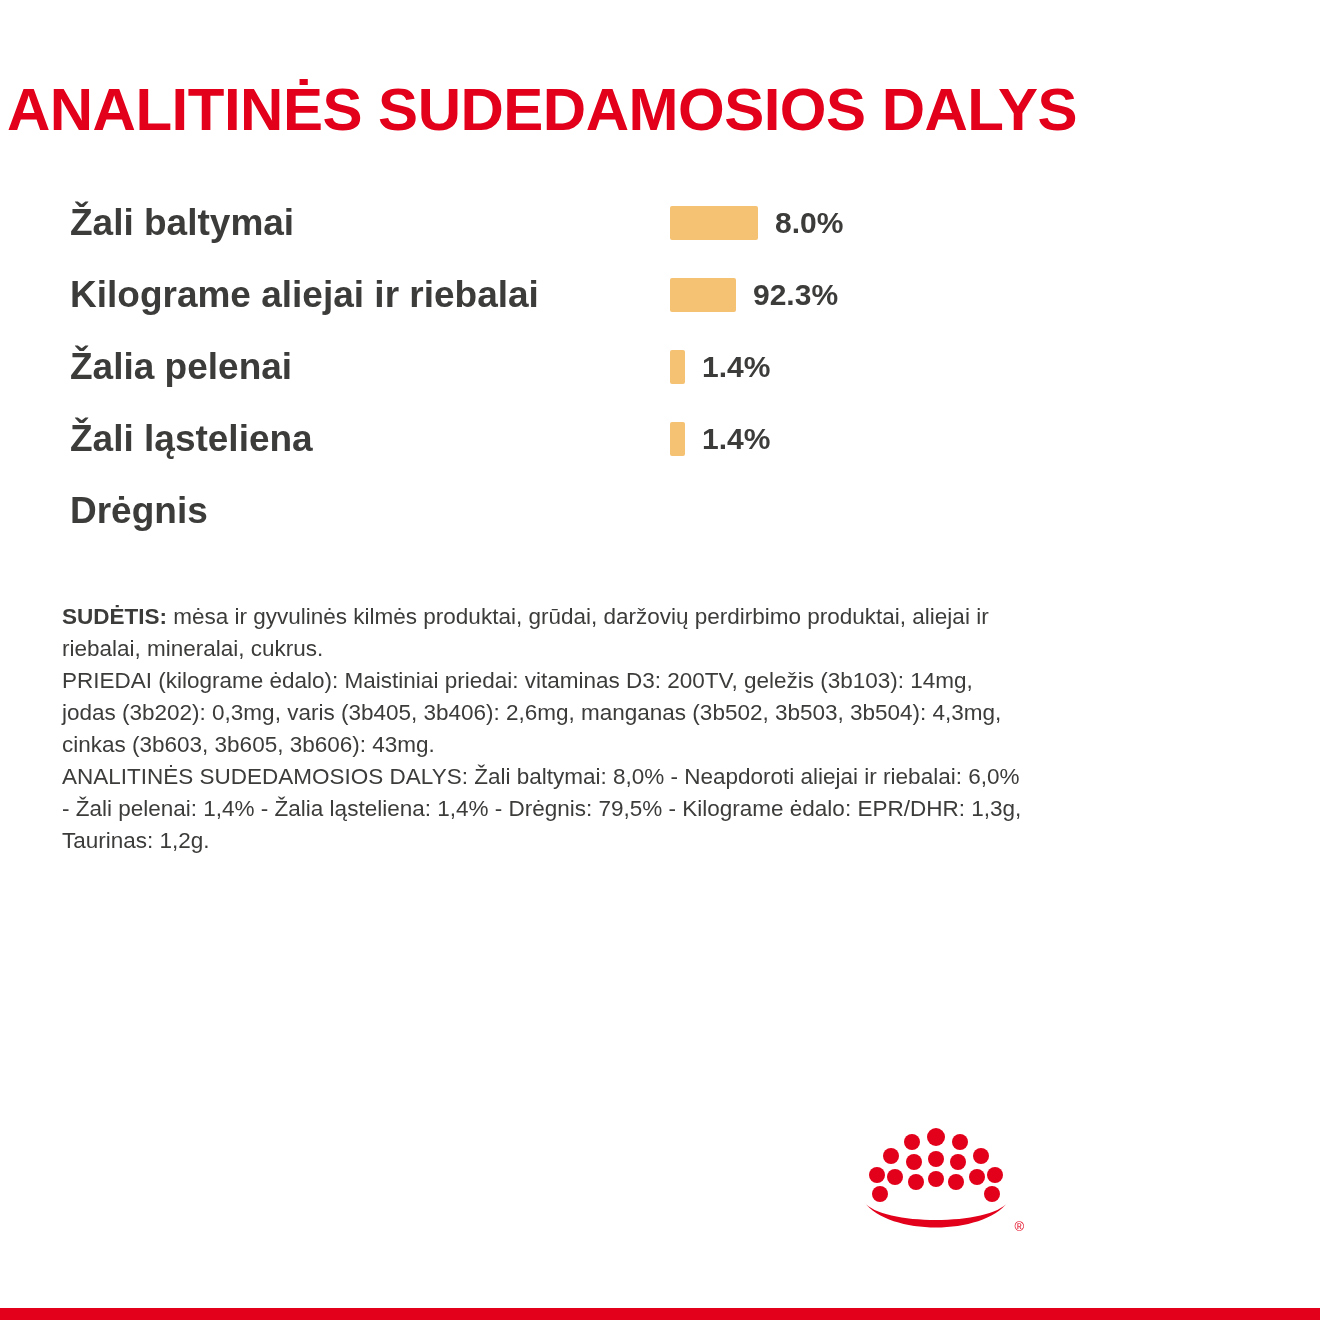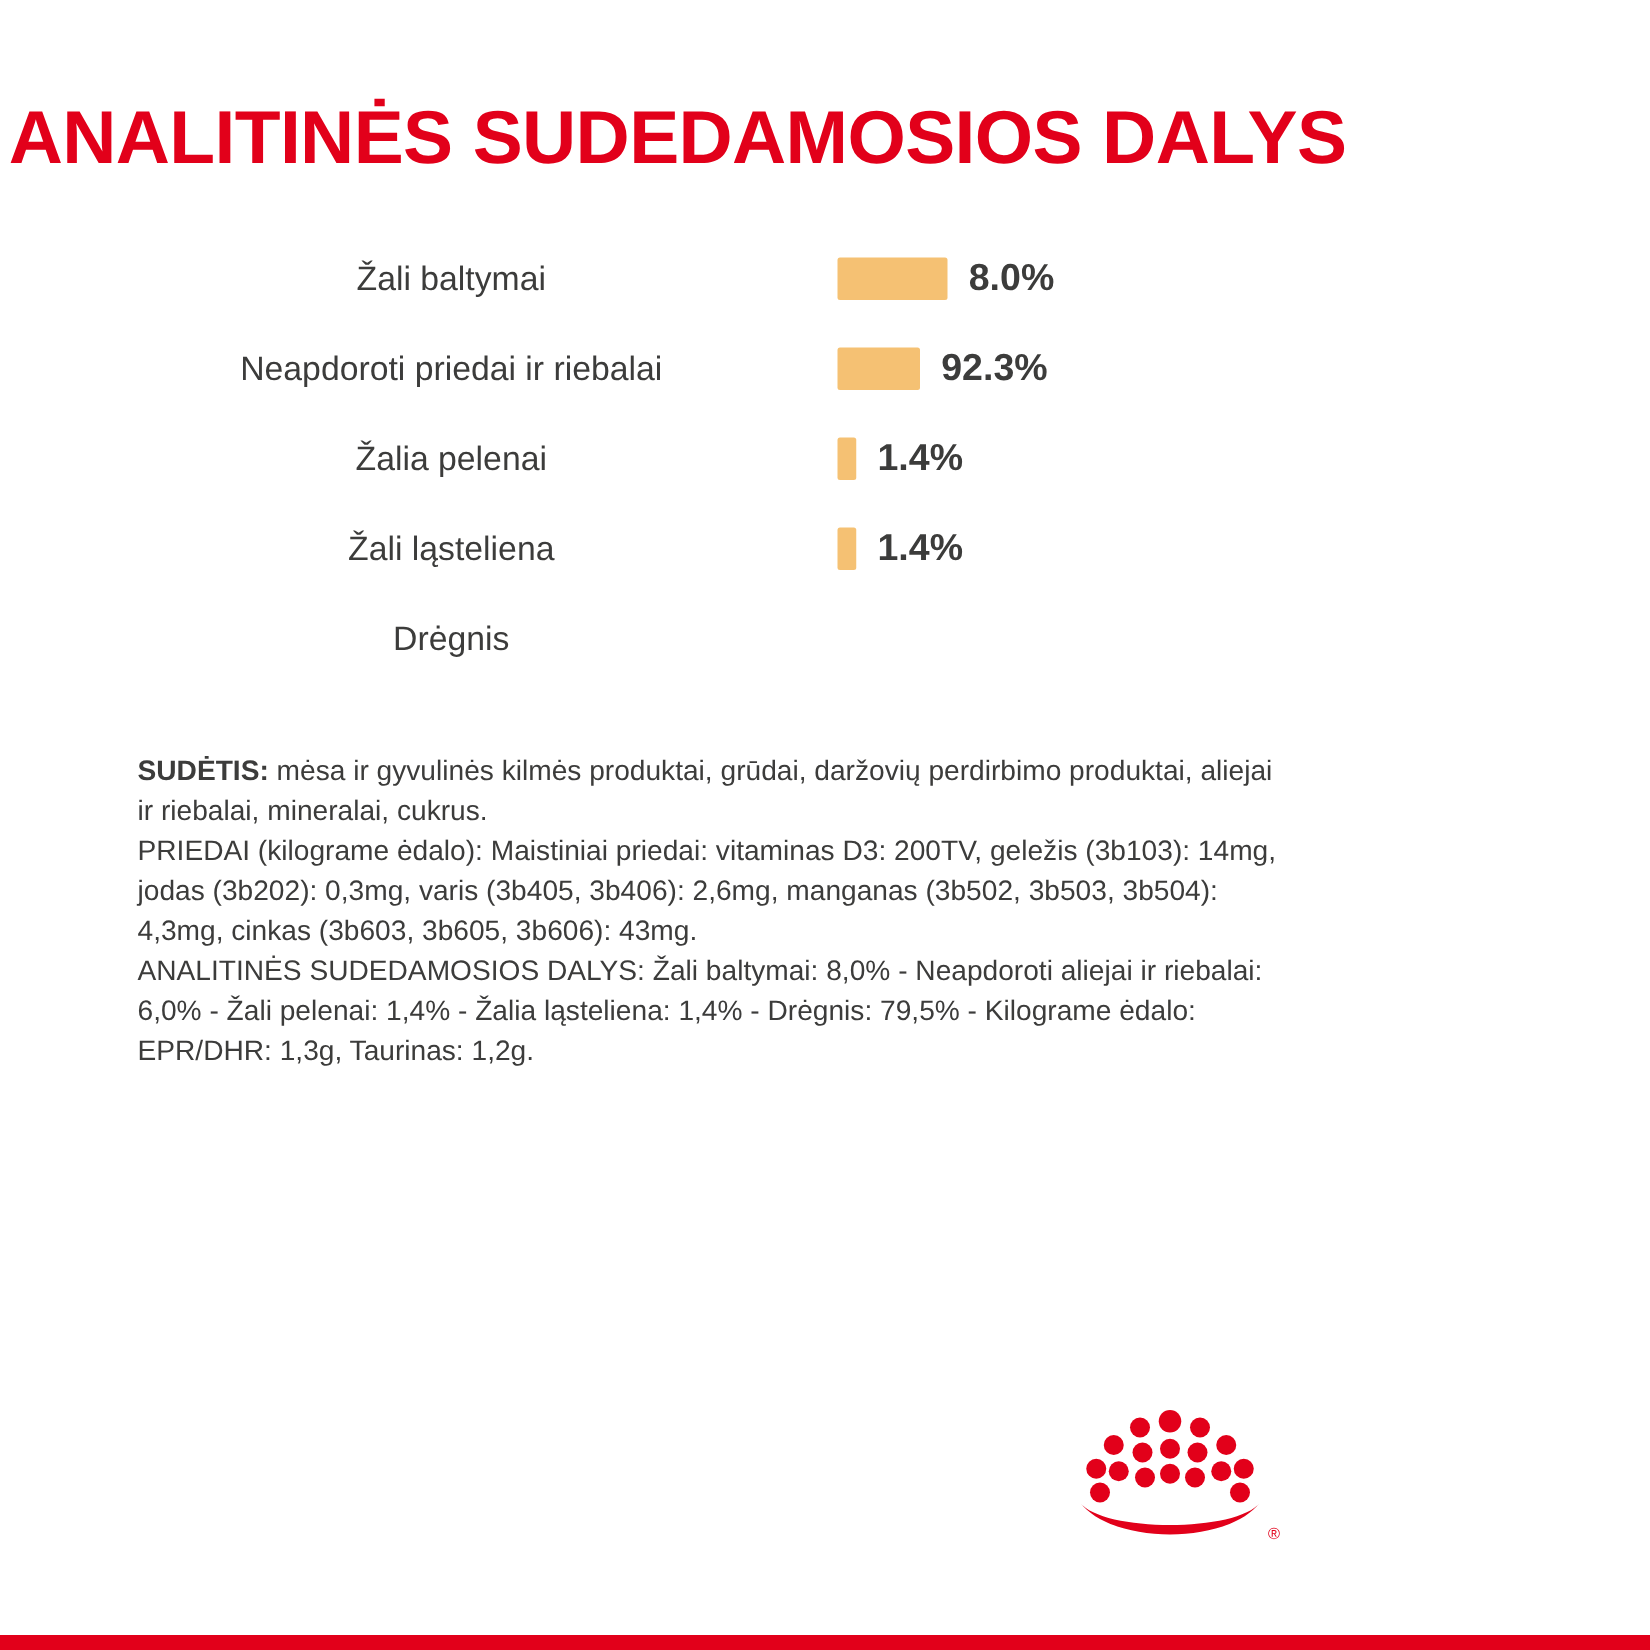--- a/index.html
+++ b/index.html
@@ -41,24 +41,24 @@
     padding-left: 70px;
     padding-right: 60px;
   }
   .row {
     display: flex;
     align-items: center;
     height: 72px;
   }
   .row-label {
     width: 600px;
-    text-align: center;
+    text-align: left;
     padding-right: 18px;
-    font-size: 27px;
-    font-weight: normal;
+    font-size: 37px;
+    font-weight: bold;
     color: #3c3c3b;
     white-space: nowrap;
     box-sizing: border-box;
   }
   .bar-wrap {
     display: flex;
     align-items: center;
     flex: 1;
   }
   .bar {
@@ -70,21 +70,21 @@
     font-size: 30px;
     font-weight: bold;
     color: #3c3c3b;
     margin-left: 17px;
     white-space: nowrap;
   }
 
   
   .composition {
     margin-top: 54px;
-    padding-left: 110px;
+    padding-left: 62px;
     padding-right: 60px;
     font-size: 22.5px;
     line-height: 1.42;
     color: #3c3c3b;
   }
   .composition p {
     margin: 0;
   }
   .composition .lead {
     font-weight: bold;
@@ -128,21 +128,21 @@
 
     <div class="row">
       <div class="row-label">Žali baltymai</div>
       <div class="bar-wrap">
         <div class="bar" style="width:88px"></div>
         <div class="row-value">8.0%</div>
       </div>
     </div>
 
     <div class="row">
-      <div class="row-label">Neapdoroti priedai ir riebalai</div>
+      <div class="row-label">Kilograme aliejai ir riebalai</div>
       <div class="bar-wrap">
         <div class="bar" style="width:66px"></div>
         <div class="row-value">92.3%</div>
       </div>
     </div>
 
     <div class="row">
       <div class="row-label">Žalia pelenai</div>
       <div class="bar-wrap">
         <div class="bar" style="width:15px"></div>

